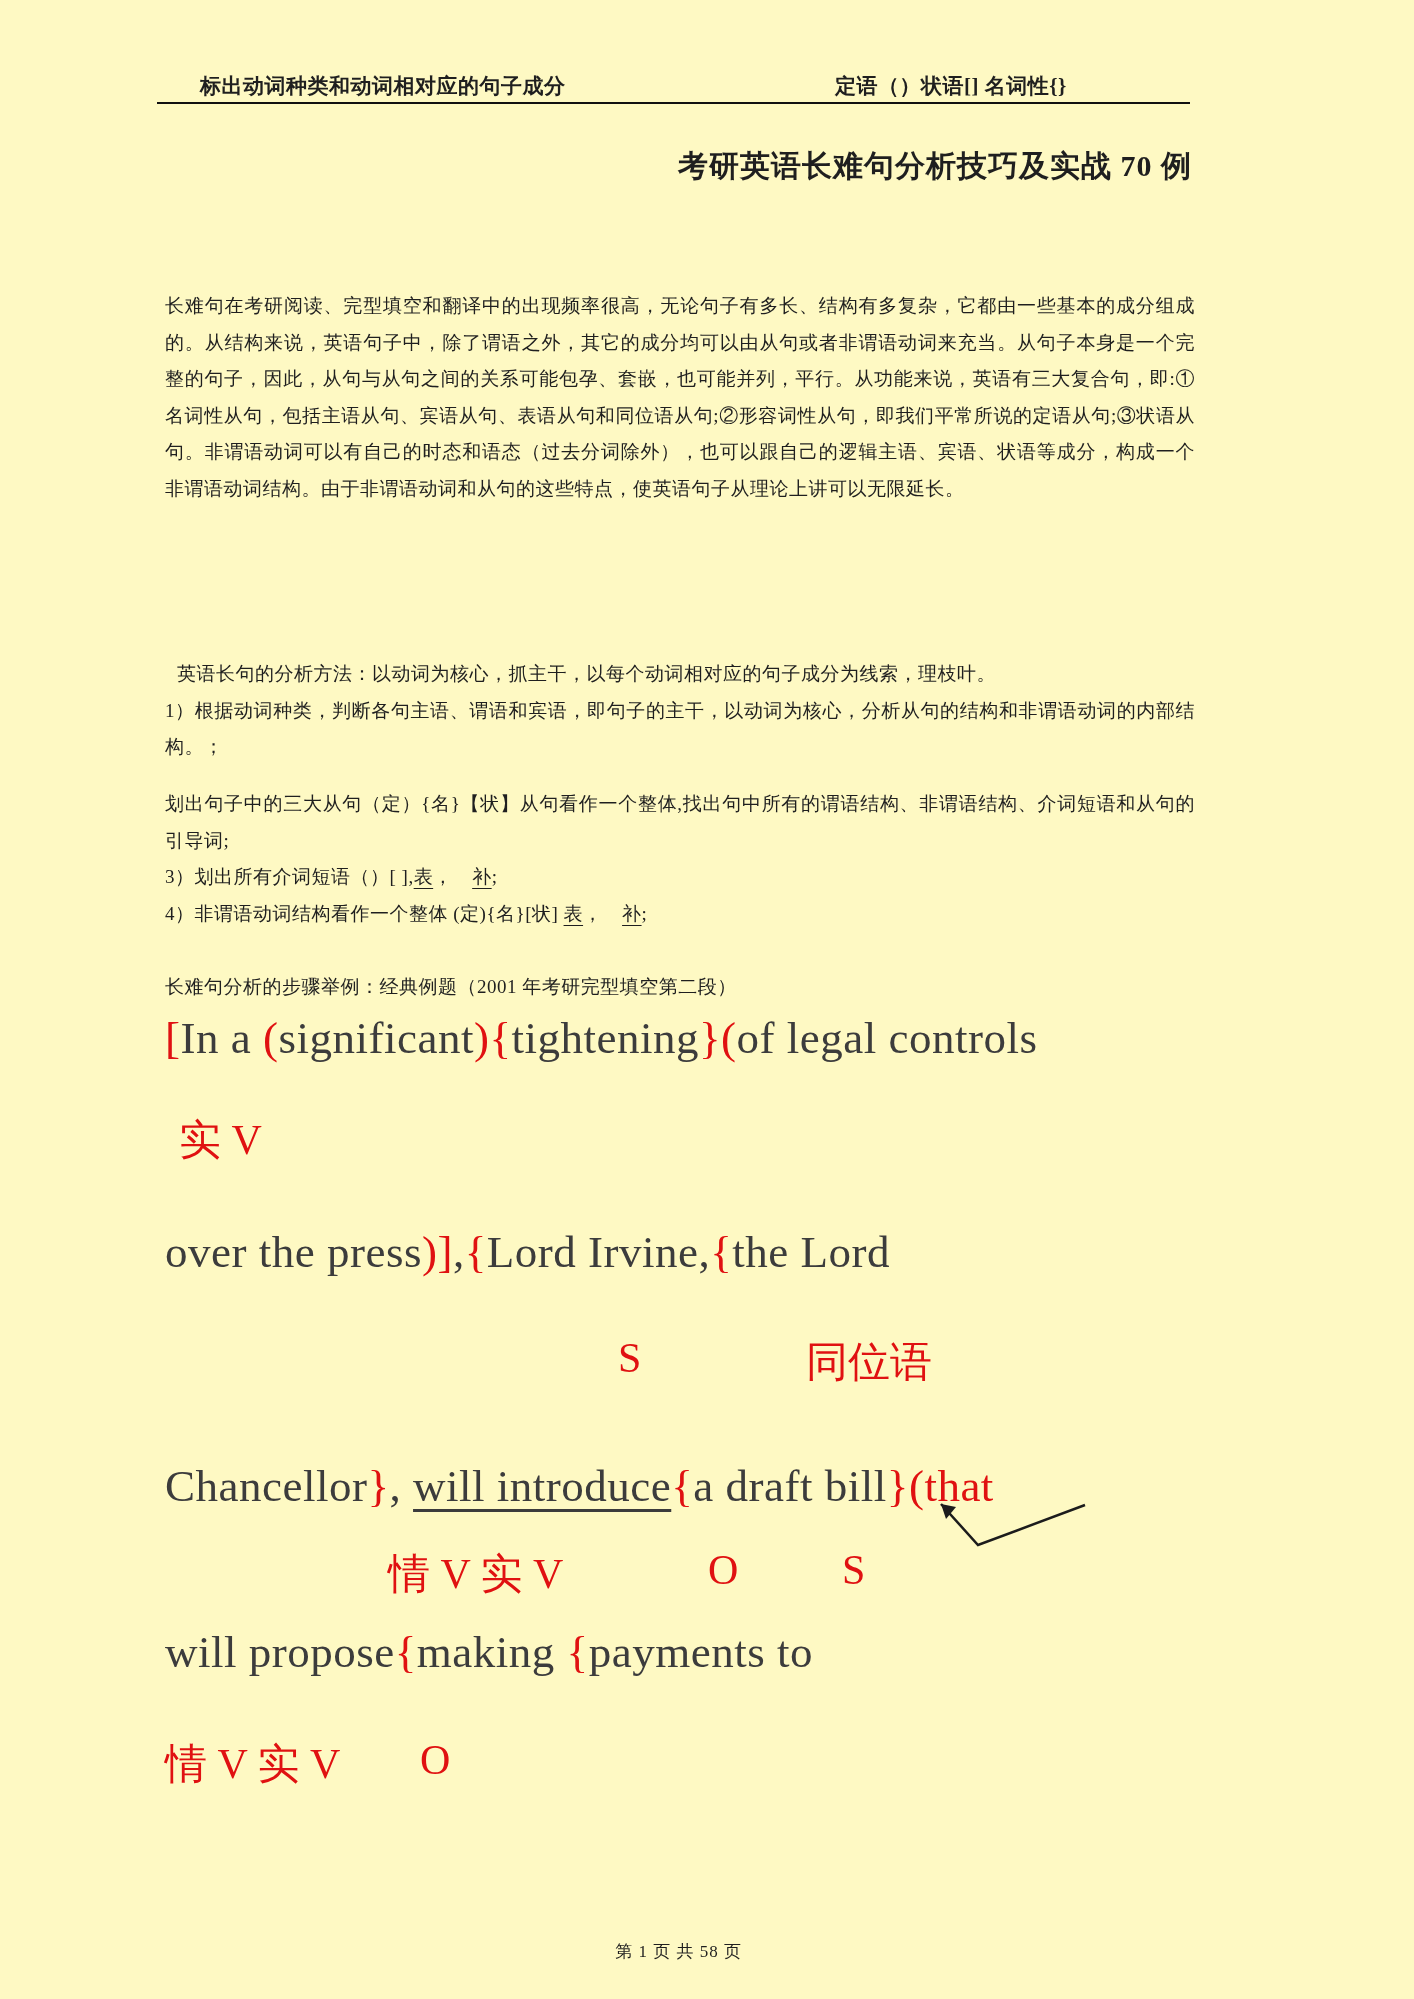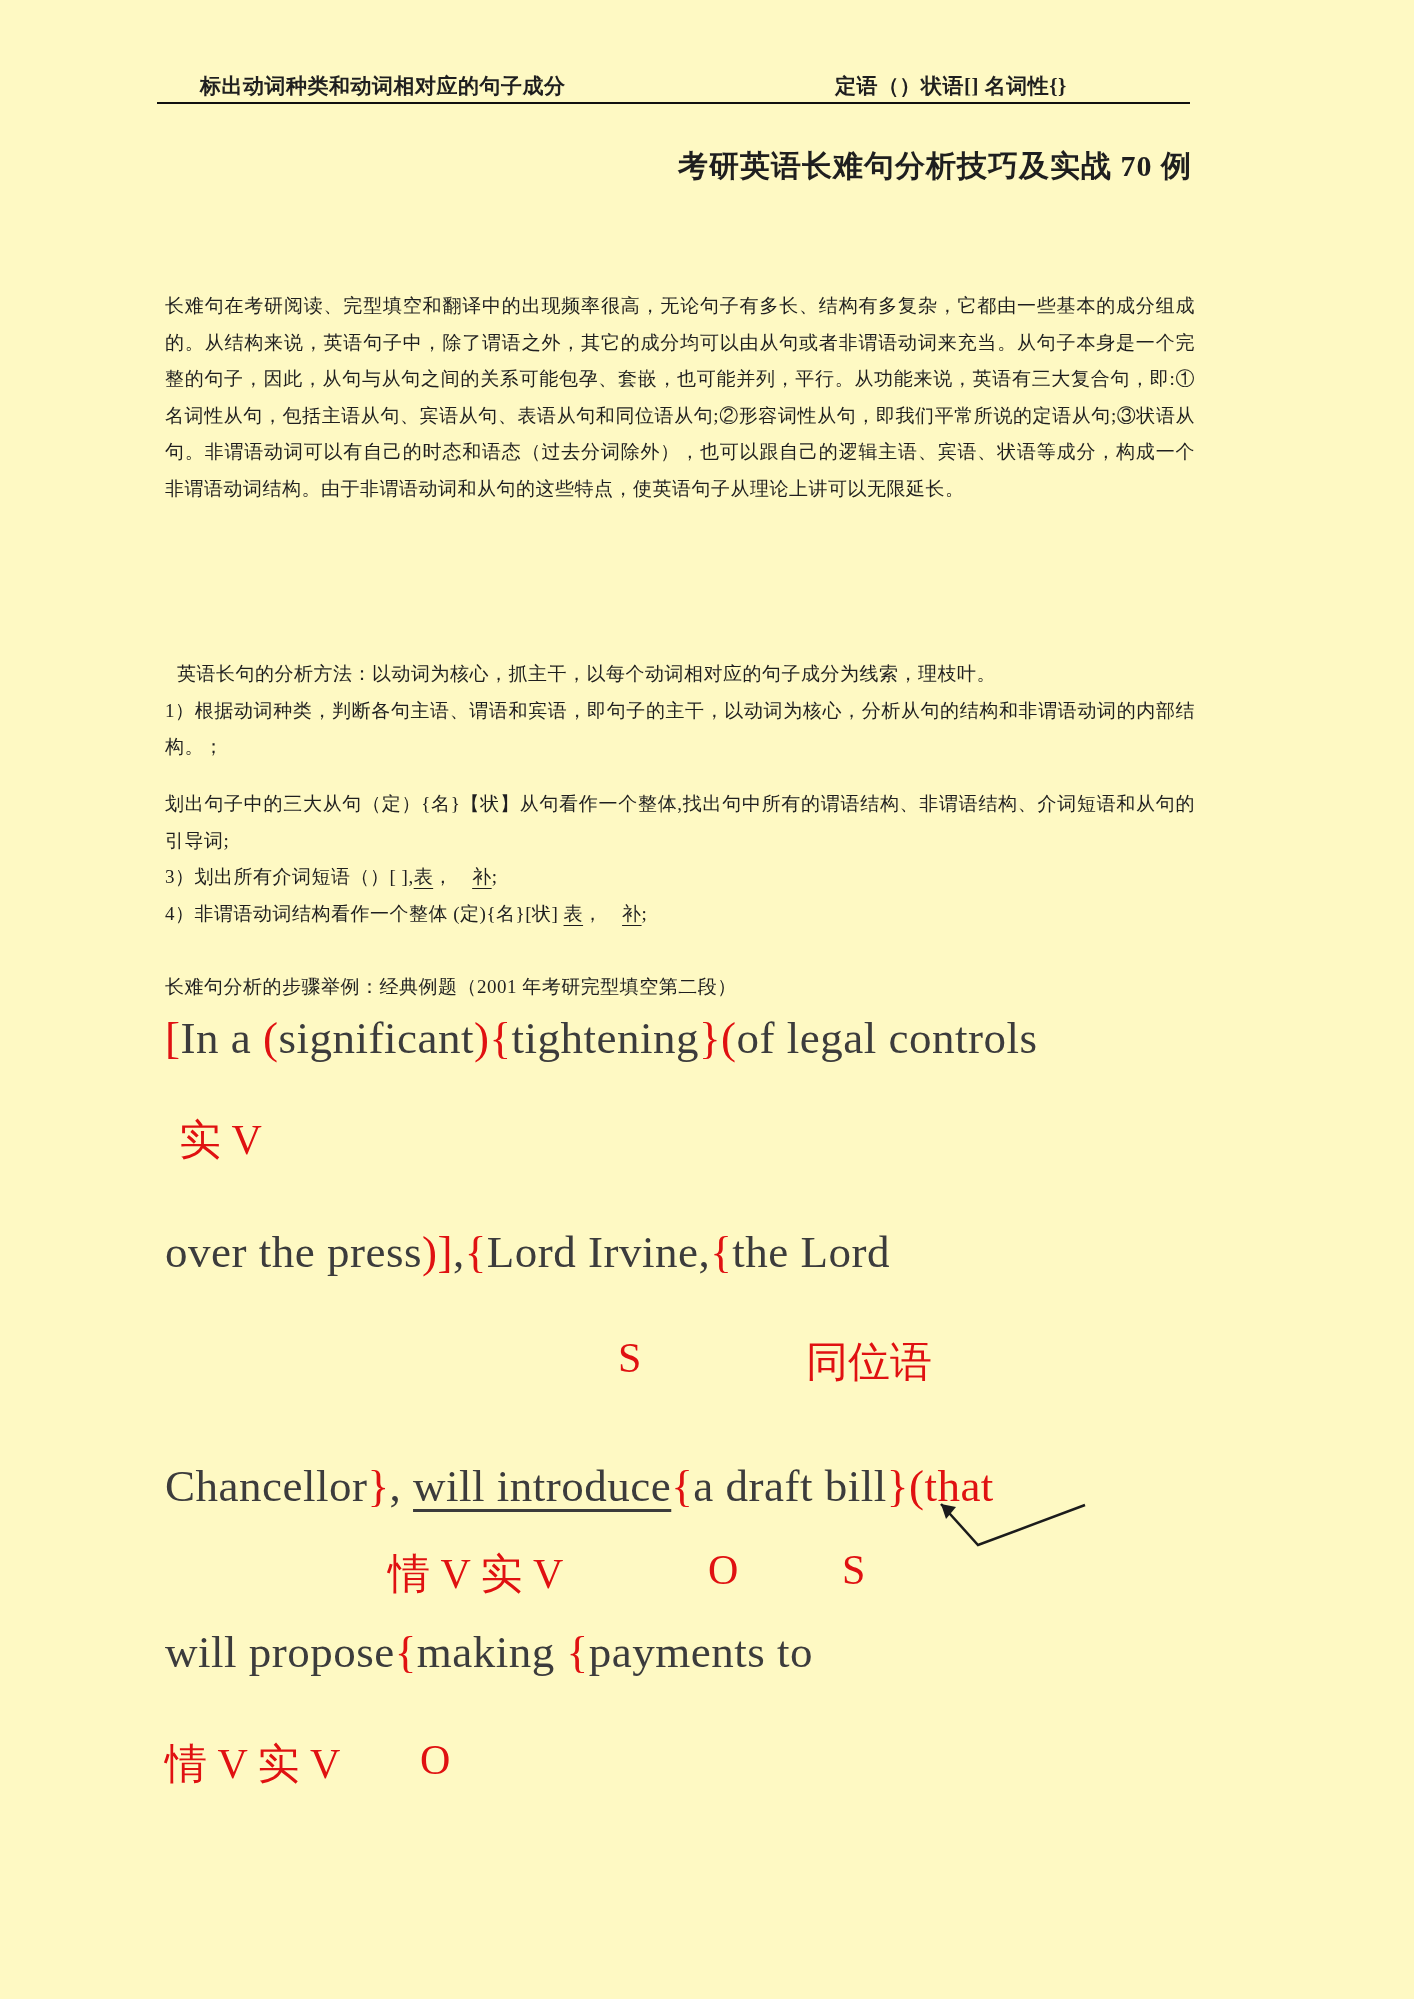--- a/index.html
+++ b/index.html
@@ -86,14 +86,15 @@
   </svg>
 
   <div class="ann a3v">情 V 实 V</div>
   <div class="ann a3o">O</div>
   <div class="ann a3s">S</div>
 
   <div class="big l4"><span>will propose</span><span class="red">{</span><span>making </span><span class="red">{</span><span>payments to</span></div>
   <div class="ann a4v">情 V 实 V</div>
   <div class="ann a4o">O</div>
 
+  <div class="footer">第 1 页 共 58 页</div>
 
 </div>
 
 </body></html>

